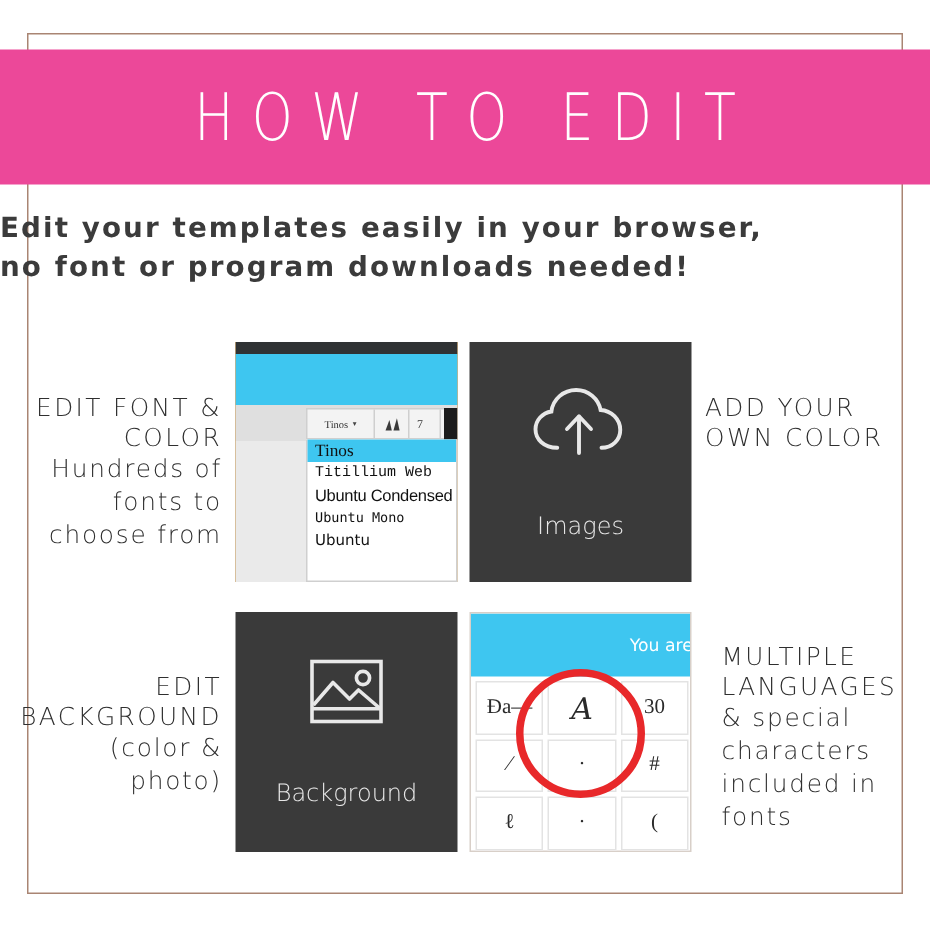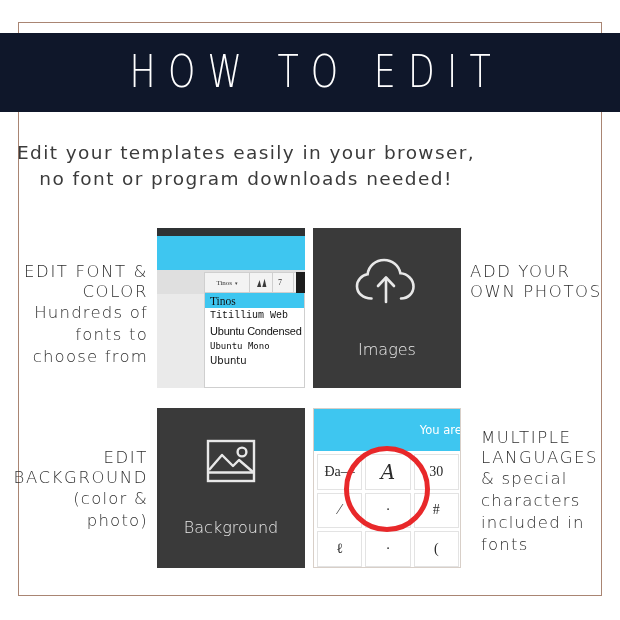--- a/index.html
+++ b/index.html
@@ -34,48 +34,48 @@
     box-sizing: border-box;
     pointer-events: none;
   }
 
   
   #banner {
     position: absolute;
     left: 0;
     top: 33px;
     width: 620px;
-    height: 79px;
-    background: #0f172a;
+    height: 90px;
+    background: #ec4899;
     display: flex;
     align-items: center;
     justify-content: center;
   }
   #banner-title {
     color: #ffffff;
     font-size: 37px;
     letter-spacing: 13px;
     font-weight: 200;
     text-indent: 13px;
     font-family: "DejaVu Sans", sans-serif;
     transform: scaleY(1.18) scaleX(0.94);
     white-space: nowrap;
   }
 
   #subtitle {
     position: absolute;
     left: 0;
     top: 140px;
     width: 492px;
-    text-align: center;
+    text-align: left;
     color: #3b3b3b;
     font-size: 18.5px;
     line-height: 26px;
     letter-spacing: 1.4px;
-    font-weight: 400;
+    font-weight: 700;
     font-family: "DejaVu Sans", sans-serif;
   }
   #subtitle .ln { display: block; white-space: nowrap; }
 
   
   .card {
     position: absolute;
     width: 148px;
     height: 160px;
     overflow: hidden;
@@ -292,21 +292,21 @@
   <div class="caption" id="cap-font">
     <span class="hl">EDIT FONT &amp;</span>
     <span class="hl">COLOR</span>
     <span class="sub">Hundreds of</span>
     <span class="sub">fonts to</span>
     <span class="sub">choose from</span>
   </div>
 
   <div class="caption" id="cap-photos">
     <span class="hl">ADD YOUR</span>
-    <span class="hl">OWN PHOTOS</span>
+    <span class="hl">OWN COLOR</span>
   </div>
 
   <div class="caption" id="cap-bg">
     <span class="hl">EDIT</span>
     <span class="hl">BACKGROUND</span>
     <span class="sub">(color &amp;</span>
     <span class="sub">photo)</span>
   </div>
 
   <div class="caption" id="cap-lang">

